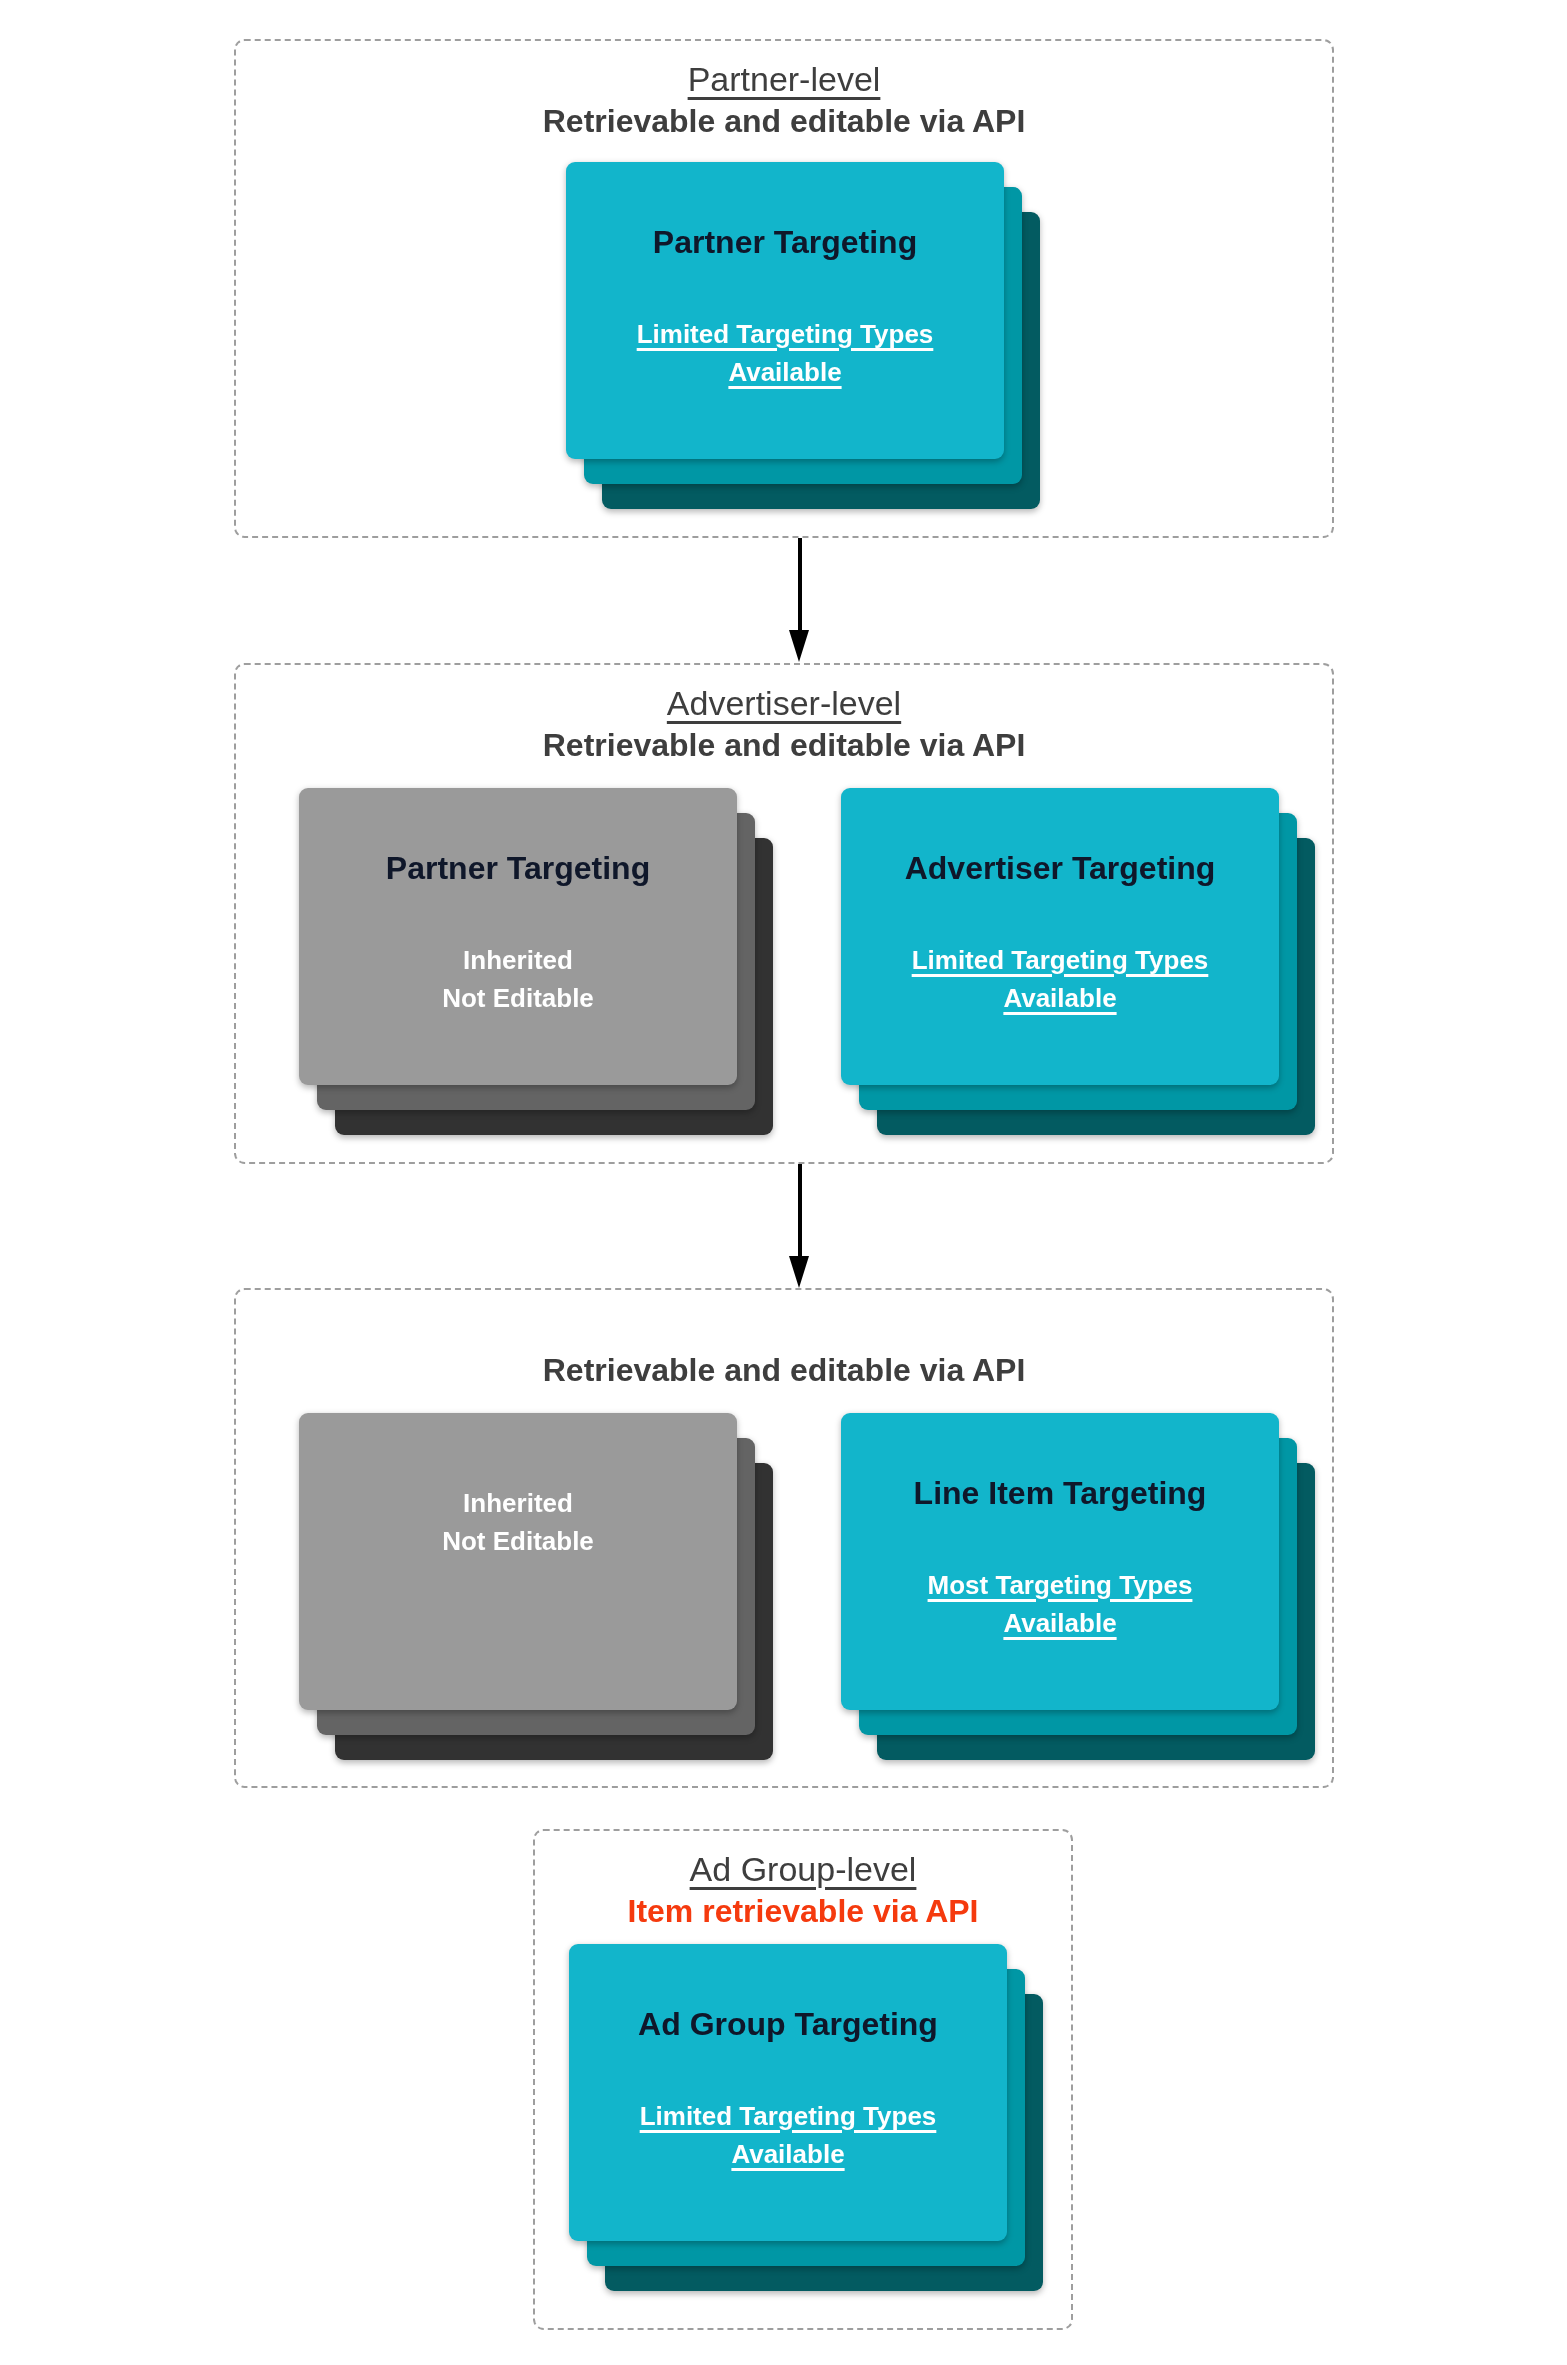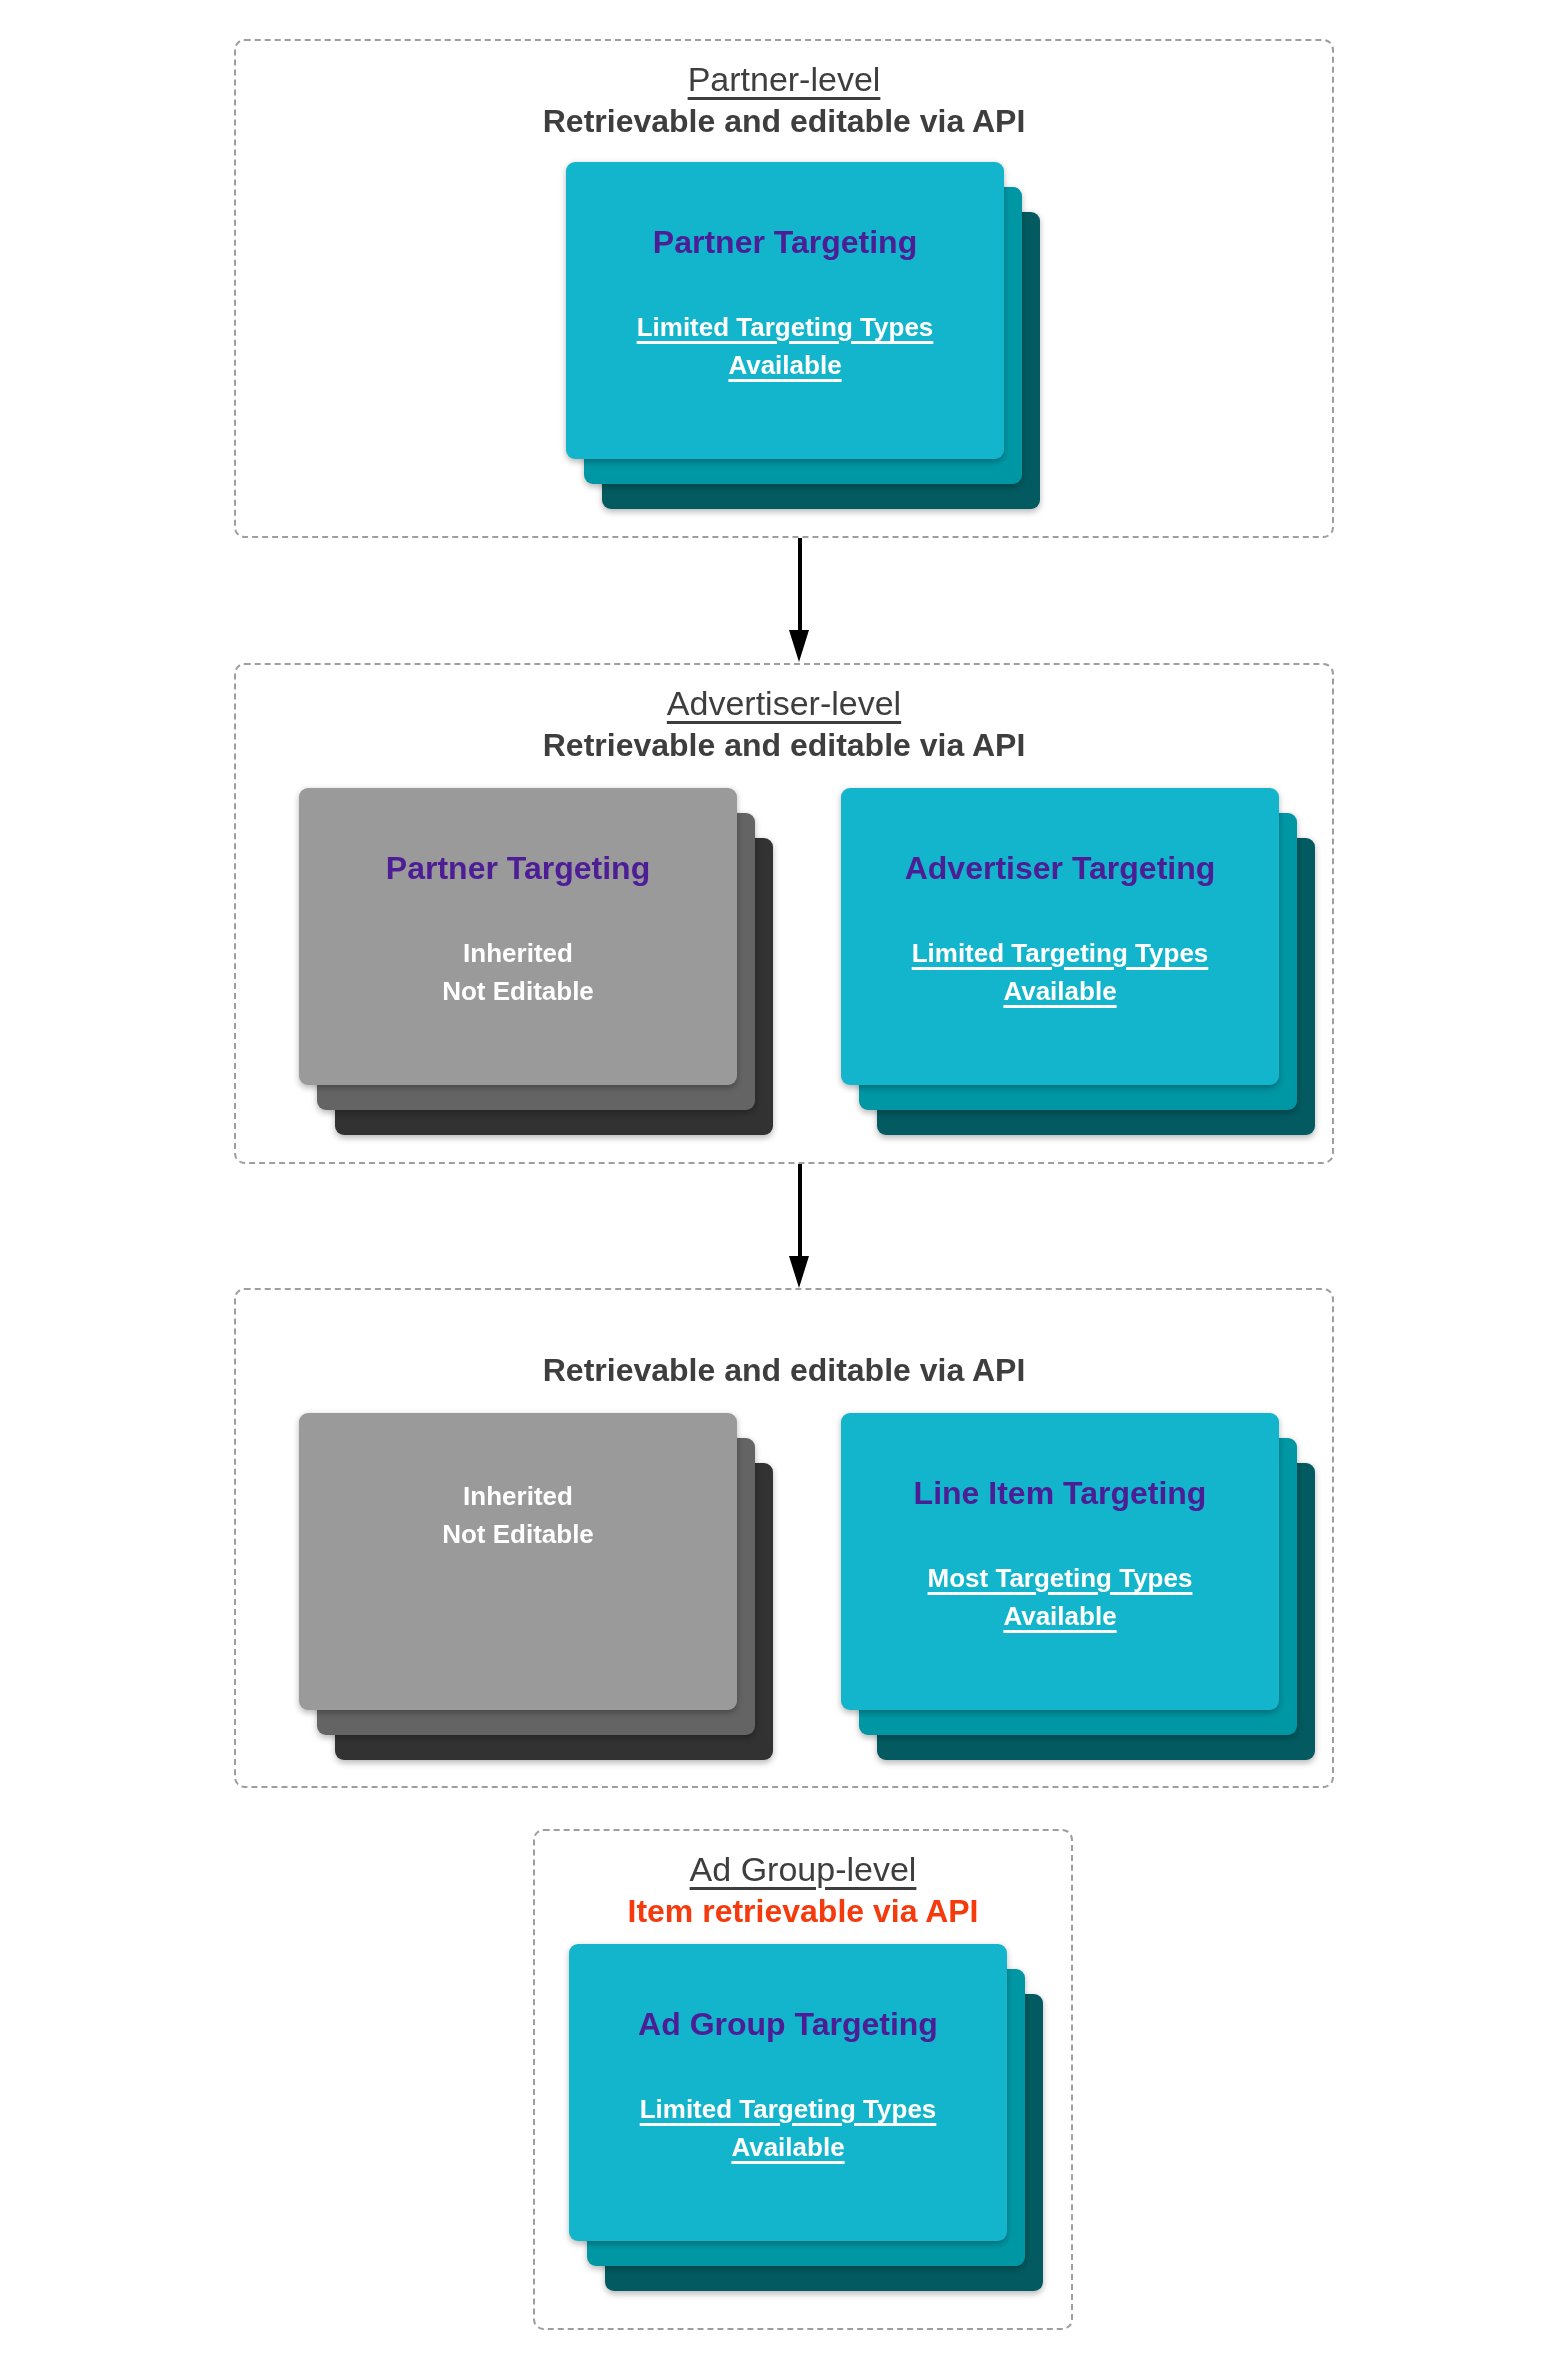--- a/index.html
+++ b/index.html
@@ -72,25 +72,25 @@
   .gray .l2  { background: #323232; }
 
   .card-title {
     height: 82px;
     display: flex;
     align-items: center;
     justify-content: center;
     font-size: 32px;
     line-height: 41px;
     font-weight: 700;
-    color: #4c1d95;
+    color: #0f172a;
     white-space: pre-line;
   }
   .card-sub {
-    margin-top: 25px;
+    margin-top: 32px;
     text-align: center;
     font-size: 26px;
     line-height: 38px;
     font-weight: 700;
     color: #ffffff;
     white-space: pre-line;
   }
   .card-sub.u {
     text-decoration: underline;
     text-decoration-thickness: 2.7px;

